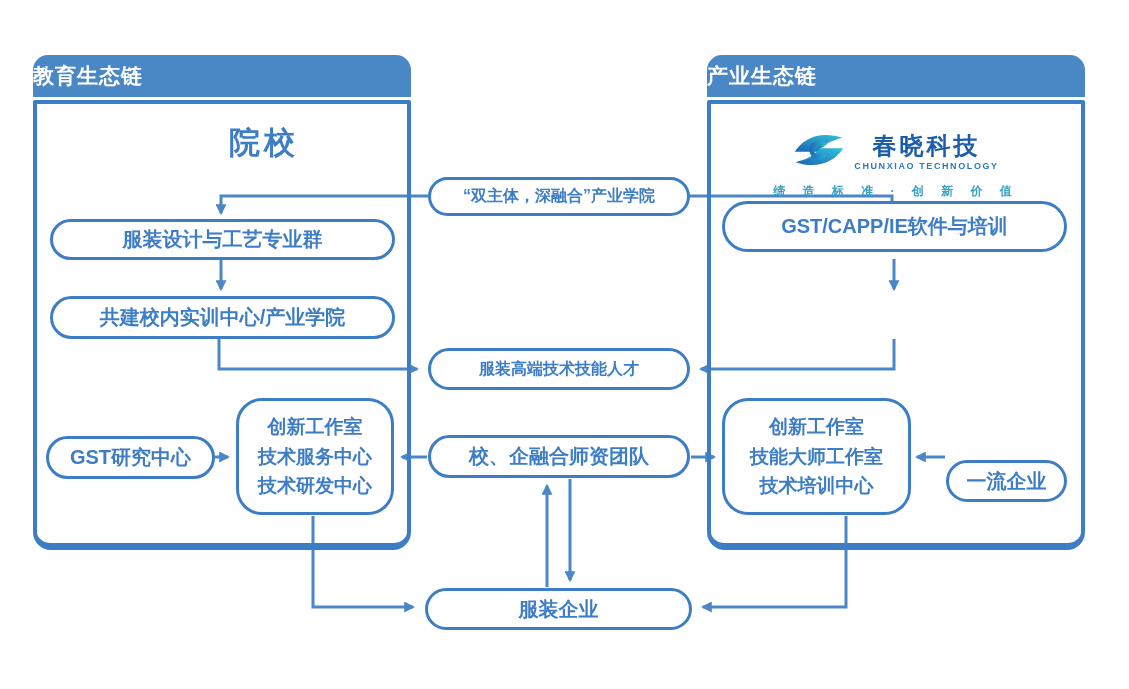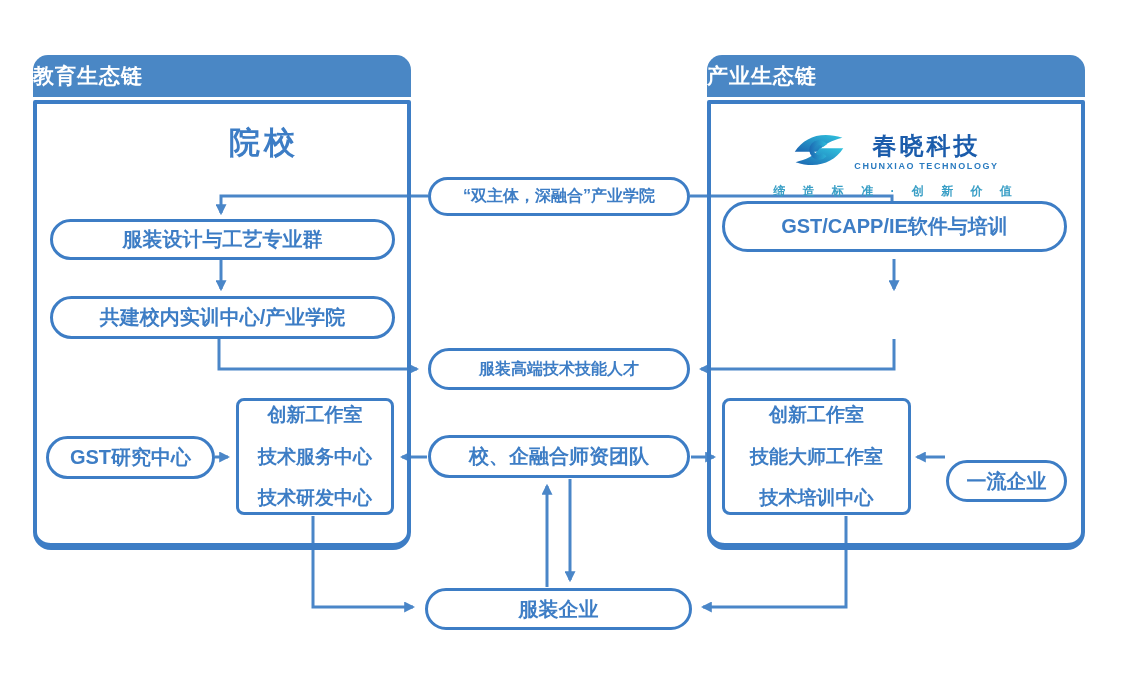--- a/index.html
+++ b/index.html
@@ -14,21 +14,21 @@
   .panel-header{height:42px;border-radius:15px 15px 0 0;background:#4a87c5;
     color:#ffffff;font-size:21px;font-weight:bold;text-align:left;line-height:42px;letter-spacing:1px;}
   .panel-body{flex:1;margin-top:3px;border:4px solid #3d7dc5;border-bottom-width:7px;
     border-radius:2px 2px 18px 18px;background:transparent;}
 
   
   .node{position:absolute;z-index:3;background:#ffffff;border:3px solid #3d7dc5;color:#3d7dc5;
     font-weight:bold;display:flex;align-items:center;justify-content:center;text-align:center;box-sizing:border-box;}
   .pill{border-radius:999px;font-size:20px;}
   .pill-mid{font-size:16px;}
-  .multibox{border-radius:8px;flex-direction:column;font-size:19px;line-height:1.55;padding:6px 3px;gap:12px;}
+  .multibox{border-radius:26px;flex-direction:column;font-size:19px;line-height:1.55;padding:6px 3px;}
 
   .big-title{position:absolute;z-index:3;color:#3d7dc5;font-size:31px;font-weight:bold;letter-spacing:4px;text-align:center;}
 
   
   .logo{position:absolute;z-index:3;display:flex;flex-direction:column;align-items:center;}
   .logo-row{display:flex;align-items:center;gap:9px;}
   .logo-text{display:flex;flex-direction:column;align-items:center;}
   .logo-cn{color:#1b5cab;font-size:24px;font-weight:bold;letter-spacing:3px;line-height:1.05;}
   .logo-en{color:#2a7bc0;font-size:9px;font-weight:bold;letter-spacing:1.6px;margin-top:2px;text-align:center;}
   .logo-tagline{color:#3a9fc6;font-size:12px;font-weight:bold;letter-spacing:7px;margin-top:9px;white-space:nowrap;}

